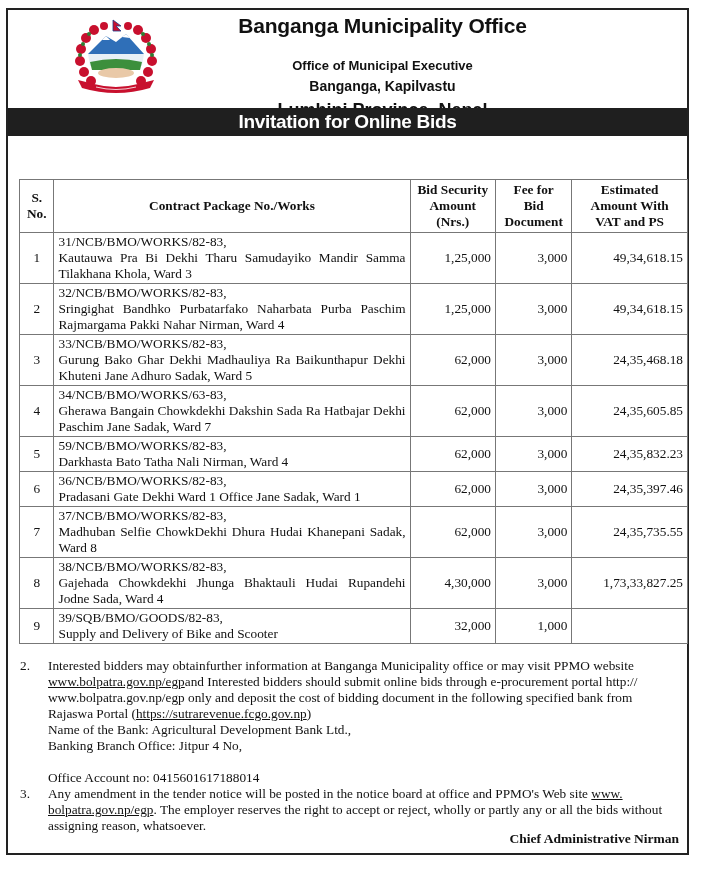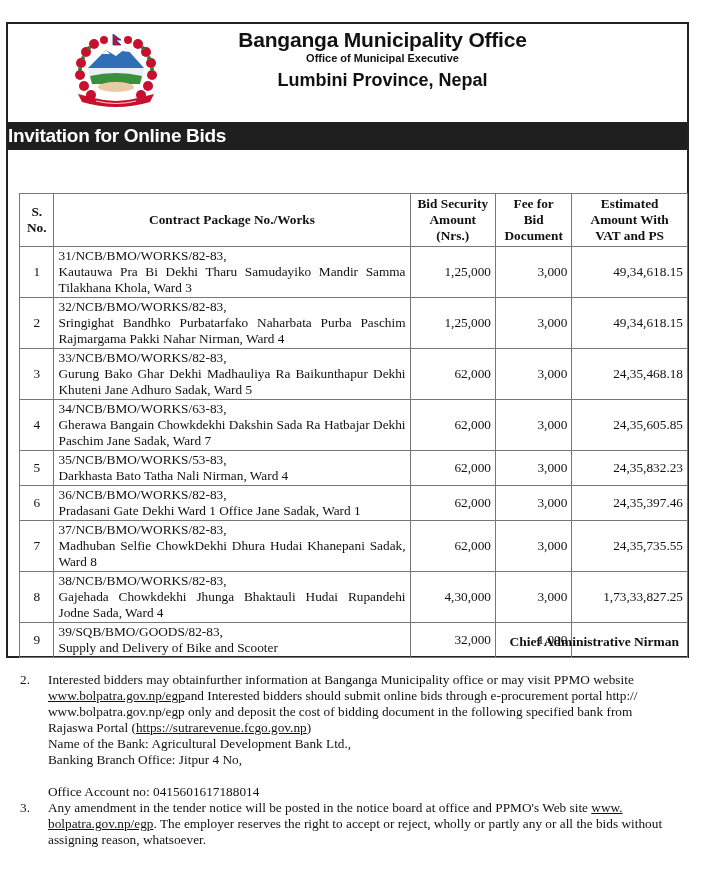--- a/index.html
+++ b/index.html
@@ -1,25 +1,25 @@
 <!DOCTYPE html>
 <html><head>
   <meta charset="utf-8">
   <style>
     html, body { margin: 0; padding: 0; background: #ffffff; }
     body { width: 710px; height: 870px; position: relative; overflow: hidden; font-family: "Liberation Serif", serif; color: #111; }
-    .frame { position: absolute; left: 6px; top: 22px; width: 683px; height: 636px; border: 2px solid #222; box-sizing: border-box; padding-left: 24px; }
+    .frame { position: absolute; left: 6px; top: 8px; width: 683px; height: 847px; border: 2px solid #222; box-sizing: border-box; padding-left: 24px; }
     .header { position: absolute; left: 0; top: 0; width: 100%; height: 98px; }
     .emblem { position: absolute; left: 64px; top: 8px; width: 88px; height: 78px; }
     .titles { position: absolute; left: 160px; right: 0; top: 0; text-align: center; font-family: "Liberation Sans", sans-serif; font-weight: bold; }
     .t1 { font-size: 21px; margin-top: 4px; letter-spacing: -0.2px; position: relative; left: -45px; }
-    .t2 { font-size: 11px; margin-top: 0; position: relative; left: -45px; }
+    .t2 { font-size: 13px; margin-top: 20px; position: relative; left: -45px; }
     .t3 { font-size: 14px; margin-top: 5px; position: relative; left: -45px; }
     .t4 { font-size: 18px; margin-top: 6px; position: relative; left: -45px; }
-    .banner { position: absolute; left: 0; top: 98px; width: 100%; height: 28px; background: #1f1f1f; color: #fff; text-align: left; font-family: "Liberation Sans", sans-serif; font-weight: bold; font-size: 19px; line-height: 28px; letter-spacing: -0.3px; }
+    .banner { position: absolute; left: 0; top: 98px; width: 100%; height: 28px; background: #1f1f1f; color: #fff; text-align: center; font-family: "Liberation Sans", sans-serif; font-weight: bold; font-size: 19px; line-height: 28px; letter-spacing: -0.3px; }
     .pubdate { position: absolute; left: 0; width: 100%; top: 131px; text-align: center; font-weight: bold; font-size: 13.5px; }
     .intro { position: absolute; left: 12px; top: 150px; font-size: 13.3px; }
     .intro .num { display: inline-block; width: 28px; }
     table.bids { position: absolute; left: 11px; top: 169px; width: 669px; border-collapse: collapse; font-size: 13.3px; }
     table.bids th, table.bids td { border: 1px solid #777; padding: 0 4px; vertical-align: middle; }
     table.bids th { font-weight: bold; text-align: center; line-height: 16px; padding: 2px 2px; }
     table.bids td { line-height: 16px; }
     td.sn { text-align: center; width: 26px; }
     td.works { text-align: justify; width: 357px; }
     td.num { text-align: right; }
@@ -76,20 +76,21 @@
       <path d="M18 44 Q44 38 70 44 L68 52 L20 52 Z" fill="#3c8f3c"></path>
 
       <ellipse cx="44" cy="55" rx="18" ry="5" fill="#e9c9a8"></ellipse>
 
       <path d="M6 62 L22 66 Q44 72 66 66 L82 62 L78 70 Q44 80 10 70 Z" fill="#c8102e"></path>
       <path d="M24 69 Q44 74 64 69" stroke="#fff" stroke-width="0.8" fill="none"></path>
     </svg>
     <div class="titles">
       <div class="t1">Banganga Municipality Office</div>
       <div class="t2">Office of Municipal Executive</div>
+      <div class="t3">Banganga, Kapilvastu</div>
       <div class="t4">Lumbini Province, Nepal</div>
     </div>
   </div>
 
   <div class="banner">Invitation for Online Bids</div>
 
 
 
   <table class="bids">
     <thead>
@@ -125,21 +126,21 @@
       </tr>
       <tr class="r3">
         <td class="sn">4</td>
         <td class="works"><span>34/NCB/BMO/WORKS/63-83,</span><br><span>Gherawa Bangain Chowkdekhi Dakshin Sada Ra Hatbajar Dekhi Paschim Jane Sadak, Ward 7</span></td>
         <td class="num">62,000</td>
         <td class="num">3,000</td>
         <td class="num">24,35,605.85</td>
       </tr>
       <tr class="r2">
         <td class="sn">5</td>
-        <td class="works"><span>35/NCB/BMO/WORKS/53-83,</span><br><span>Darkhasta Bato Tatha Nali Nirman, Ward 4</span></td>
+        <td class="works"><span>59/NCB/BMO/WORKS/82-83,</span><br><span>Darkhasta Bato Tatha Nali Nirman, Ward 4</span></td>
         <td class="num">62,000</td>
         <td class="num">3,000</td>
         <td class="num">24,35,832.23</td>
       </tr>
       <tr class="r2">
         <td class="sn">6</td>
         <td class="works"><span>36/NCB/BMO/WORKS/82-83,</span><br><span>Pradasani Gate Dekhi Ward 1 Office Jane Sadak, Ward 1</span></td>
         <td class="num">62,000</td>
         <td class="num">3,000</td>
         <td class="num">24,35,397.46</td>

